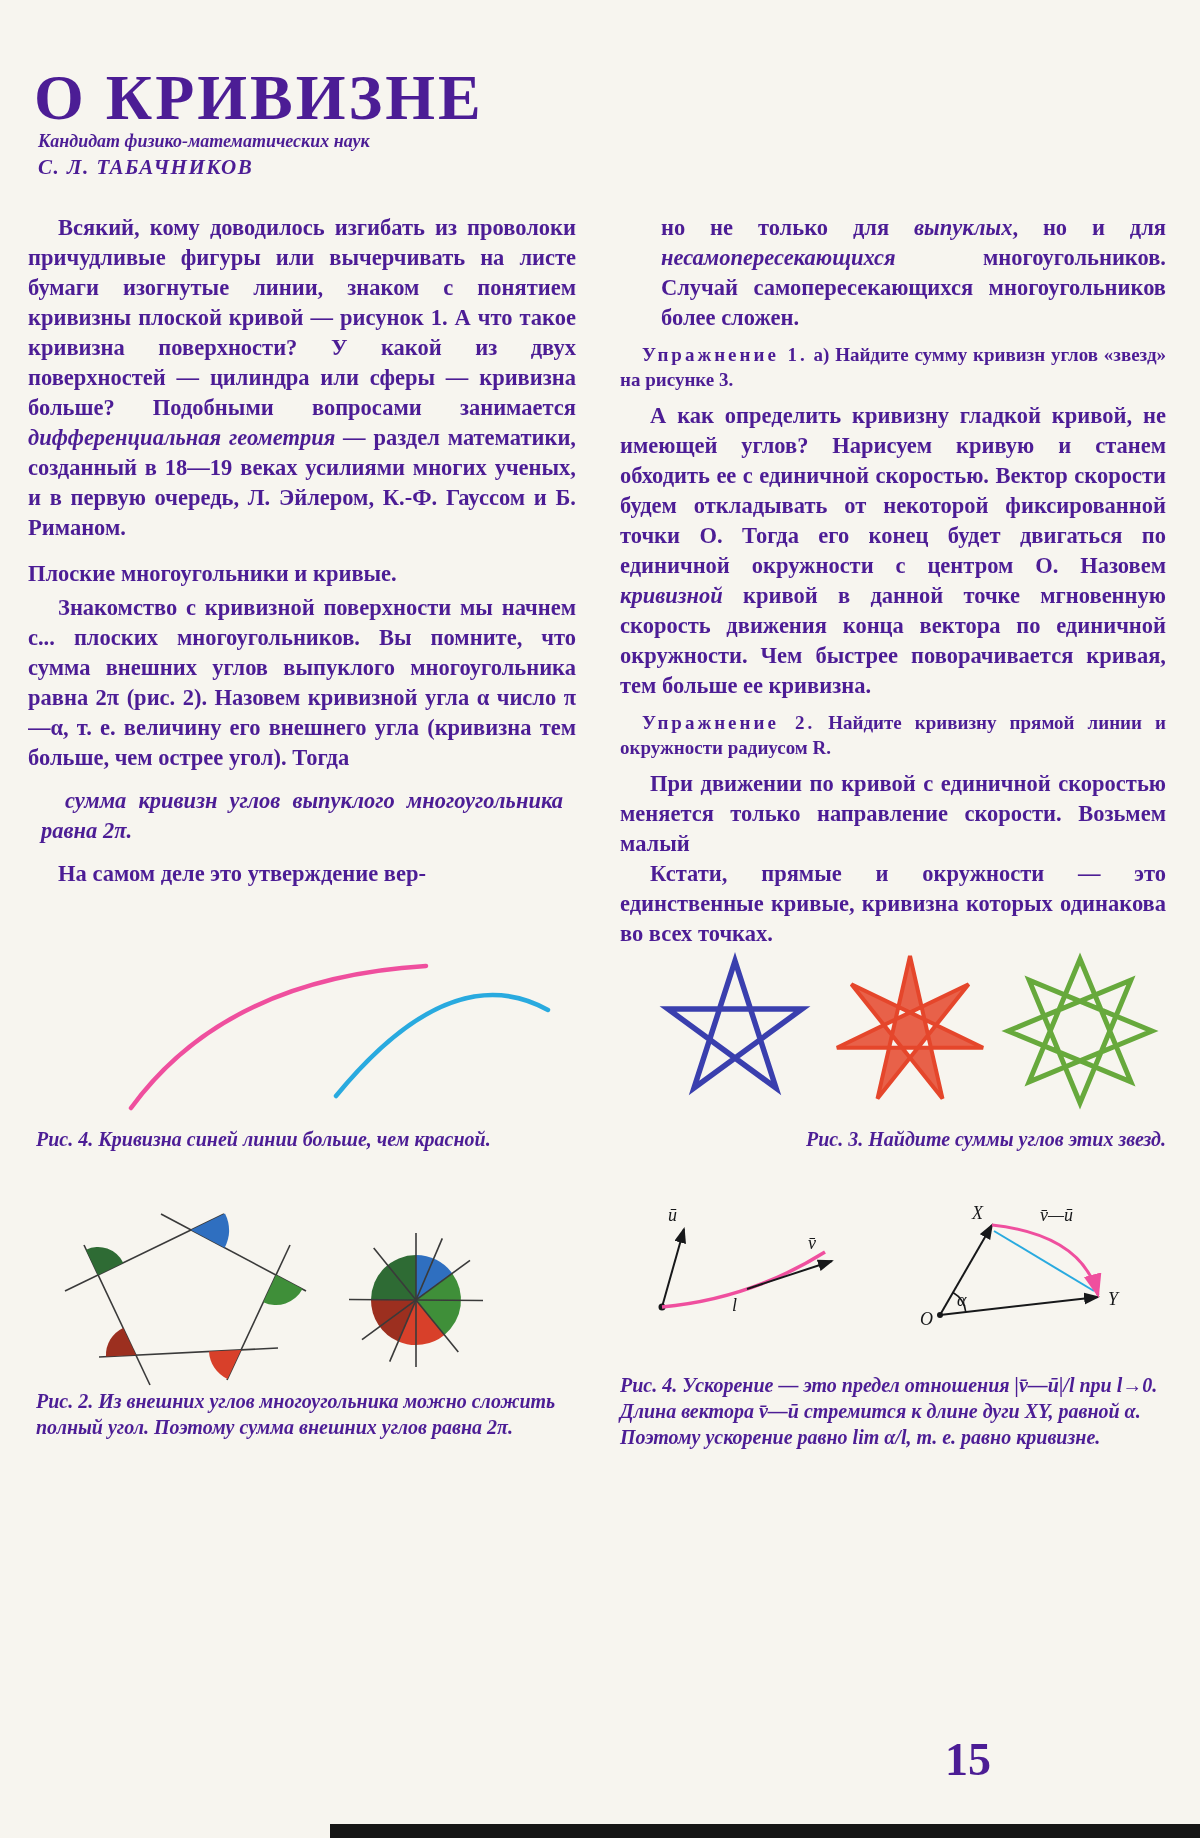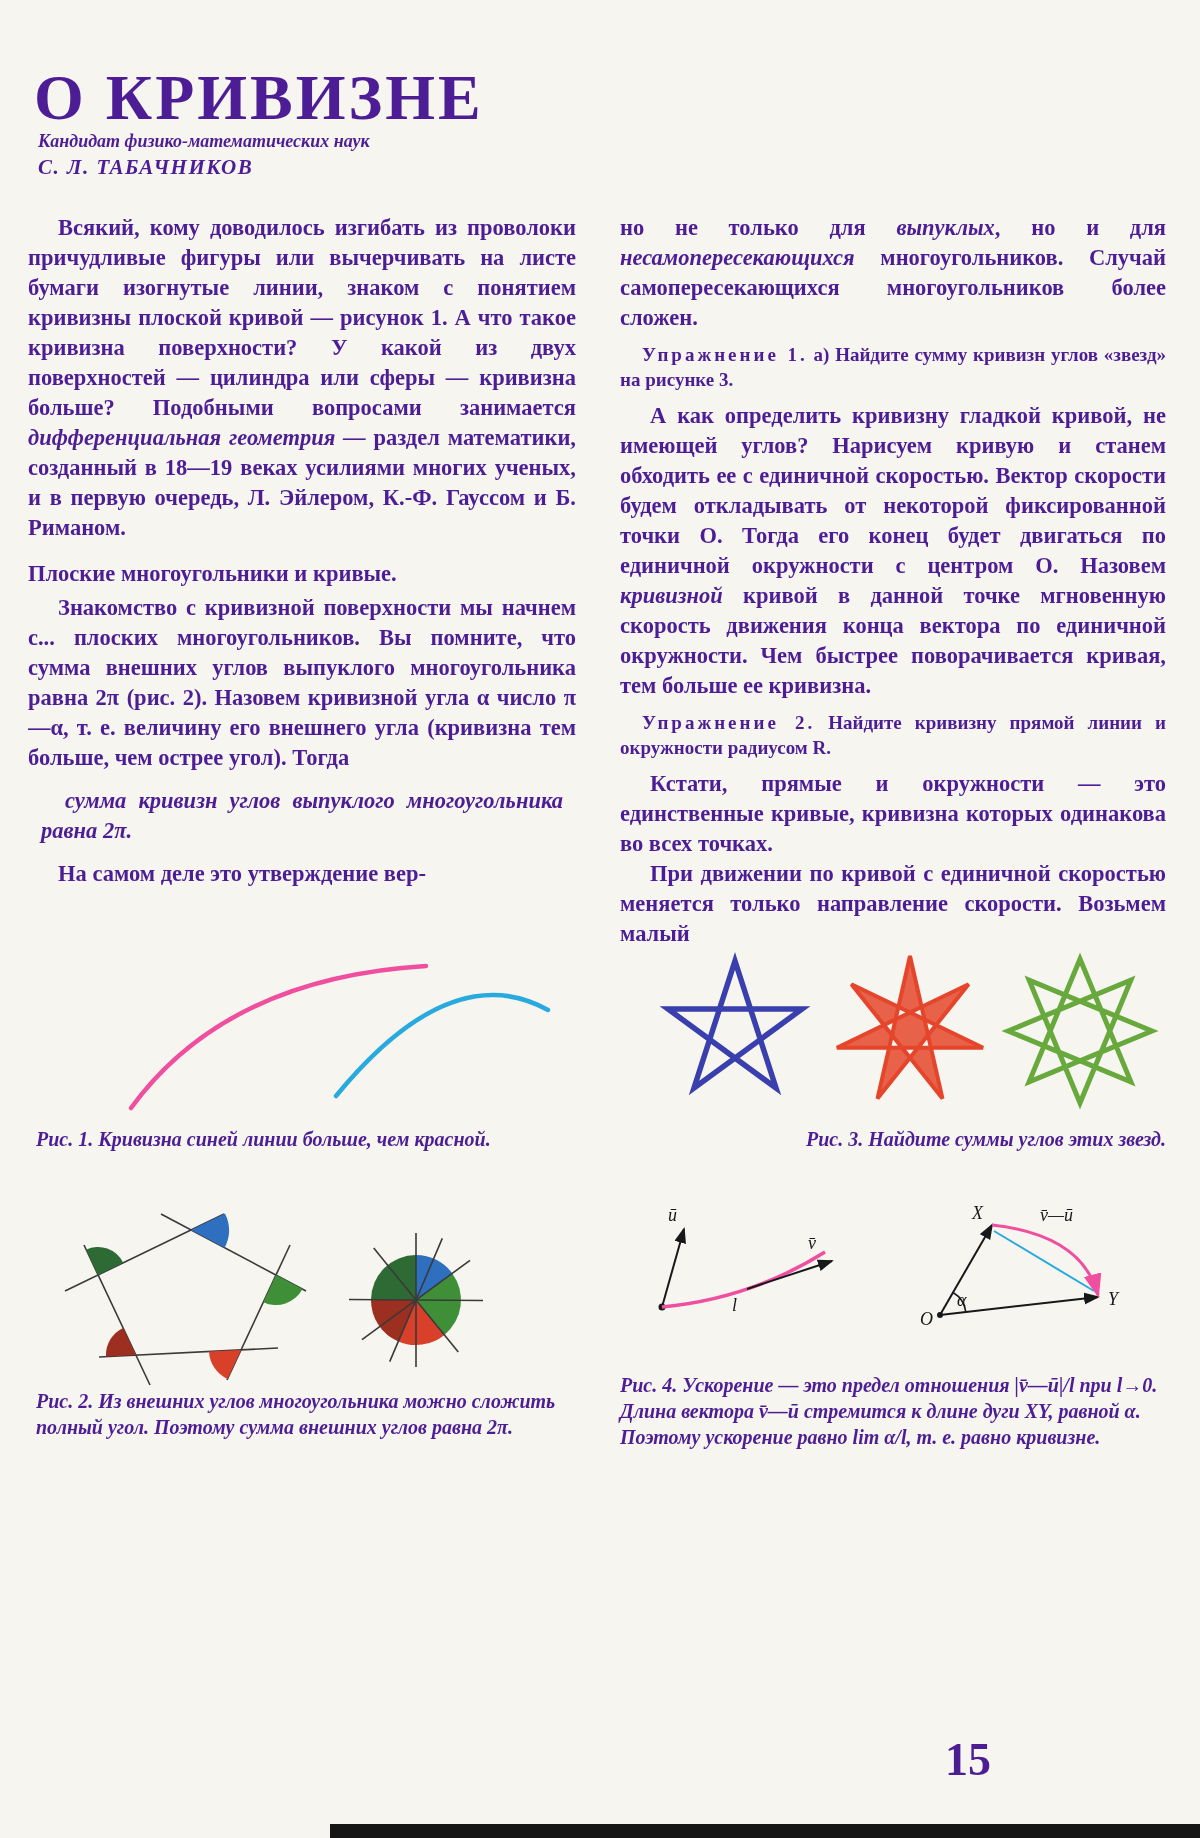--- a/index.html
+++ b/index.html
@@ -13,21 +13,21 @@
     font-size:64px; font-weight:bold; letter-spacing:3px; white-space:nowrap;
   }
   .author { position:absolute; left:38px; top:128px; font-style:italic; font-weight:bold; }
   .author .degree { font-size:18px; line-height:26px;font-family:Liberation Serif, serif; }
   .author .name { font-size:21px; line-height:27px; letter-spacing:1.5px; }
   .col { position:absolute; top:213px; height:740px; overflow:hidden;
          font-size:22.5px; line-height:30px; font-weight:bold; text-align:justify; }
   .col-left  { left:28px;  width:548px; }
   .col-right { left:620px; width:546px; }
   .bp { margin:0; text-indent:30px; }
-  .noindent { text-indent:0; }
+  .noindent { text-indent:0;margin-left:41px; }
   .subhead { margin:16px 0 4px 0; font-weight:bold; text-indent:0; }
   .stmt { margin:13px; font-style:italic; text-indent:24px; }
   .exercise { margin:9px 0 9px 0; font-size:19px; line-height:25px; text-indent:22px; }
   .ex-label { letter-spacing:3px; }
   .fig { position:absolute; }
   .fig svg { display:block; }
   .caption { position:absolute; font-style:italic; font-weight:bold;
              font-size:20px; line-height:26px; text-align:left; }
   .pagenum { position:absolute; left:945px; top:1733px;
              font-size:46px; font-weight:bold; }
@@ -52,31 +52,31 @@
     <p class="bp">Знакомство с кривизной поверхности мы начнем с... плоских многоугольников. Вы помните, что сумма внешних углов выпуклого многоугольника равна 2π (рис. 2). Назовем кривизной угла α число π—α, т. е. величину его внешнего угла (кривизна тем больше, чем острее угол). Тогда</p>
     <p class="stmt">сумма кривизн углов выпуклого многоугольника равна 2π.</p>
     <p class="bp">На самом деле это утверждение вер-</p>
   </div>
 
   <div class="col col-right">
     <p class="bp noindent"><span>но не только для </span><i>выпуклых</i><span>, но и для </span><i>несамопересекающихся</i><span> многоугольников. Случай самопересекающихся многоугольников более сложен.</span></p>
     <p class="exercise"><span class="ex-label">Упражнение 1.</span><span> а) Найдите сумму кривизн углов «звезд» на рисунке 3.</span></p>
     <p class="bp"><span>А как определить кривизну гладкой кривой, не имеющей углов? Нарисуем кривую и станем обходить ее с единичной скоростью. Вектор скорости будем откладывать от некоторой фиксированной точки О. Тогда его конец будет двигаться по единичной окружности с центром О. Назовем </span><i>кривизной</i><span> кривой в данной точке мгновенную скорость движения конца вектора по единичной окружности. Чем быстрее поворачивается кривая, тем больше ее кривизна.</span></p>
     <p class="exercise"><span class="ex-label">Упражнение 2.</span><span> Найдите кривизну прямой линии и окружности радиусом R.</span></p>
+    <p class="bp">При движении по кривой с единичной скоростью меняется только направление скорости. Возьмем малый</p>
     <p class="bp">Кстати, прямые и окружности — это единственные кривые, кривизна которых одинакова во всех точках.</p>
-    <p class="bp">При движении по кривой с единичной скоростью меняется только направление скорости. Возьмем малый</p>
   </div>
 
   <div class="fig" style="left:36px; top:948px;">
     <svg width="548" height="175" viewBox="0 0 548 175">
       <path d="M 95,160 Q 190,30 390,18" fill="none" stroke="#ef4f9e" stroke-width="4.5" stroke-linecap="round"></path>
       <path d="M 300,148 Q 415,8 512,62" fill="none" stroke="#29aadf" stroke-width="4.5" stroke-linecap="round"></path>
     </svg>
   </div>
-  <div class="caption" style="left:36px; top:1126px; width:548px;">Рис. 1. Кривизна синей линии больше, чем красной.</div>
+  <div class="caption" style="left:36px; top:1126px; width:548px;">Рис. 4. Кривизна синей линии больше, чем красной.</div>
 
   <div class="fig" style="left:620px; top:946px;">
     <svg width="546" height="175" viewBox="0 0 546 175">
       <polygon points="115,15 156,142 48,63 182,63 74,142" fill="none" stroke="#3a3fae" stroke-width="5.5" stroke-linejoin="miter"></polygon>
       <path d="M290,10 L322.5,152.6 L231.4,38.2 L363.1,101.7 L216.9,101.7 L348.6,38.2 L257.5,152.6 Z" fill="#e5462b" fill-opacity="0.85" fill-rule="evenodd" stroke="#e5462b" stroke-width="4"></path>
       <path d="M460,13 L510.9,135.9 L388,85 L510.9,34.1 L460,157 L409.1,34.1 L532,85 L409.1,135.9 Z" fill="none" stroke="#67a93c" stroke-width="5"></path>
     </svg>
   </div>
   <div class="caption" style="left:620px; top:1126px; width:546px;text-align:right;">Рис. 3. Найдите суммы углов этих звезд.</div>
 

